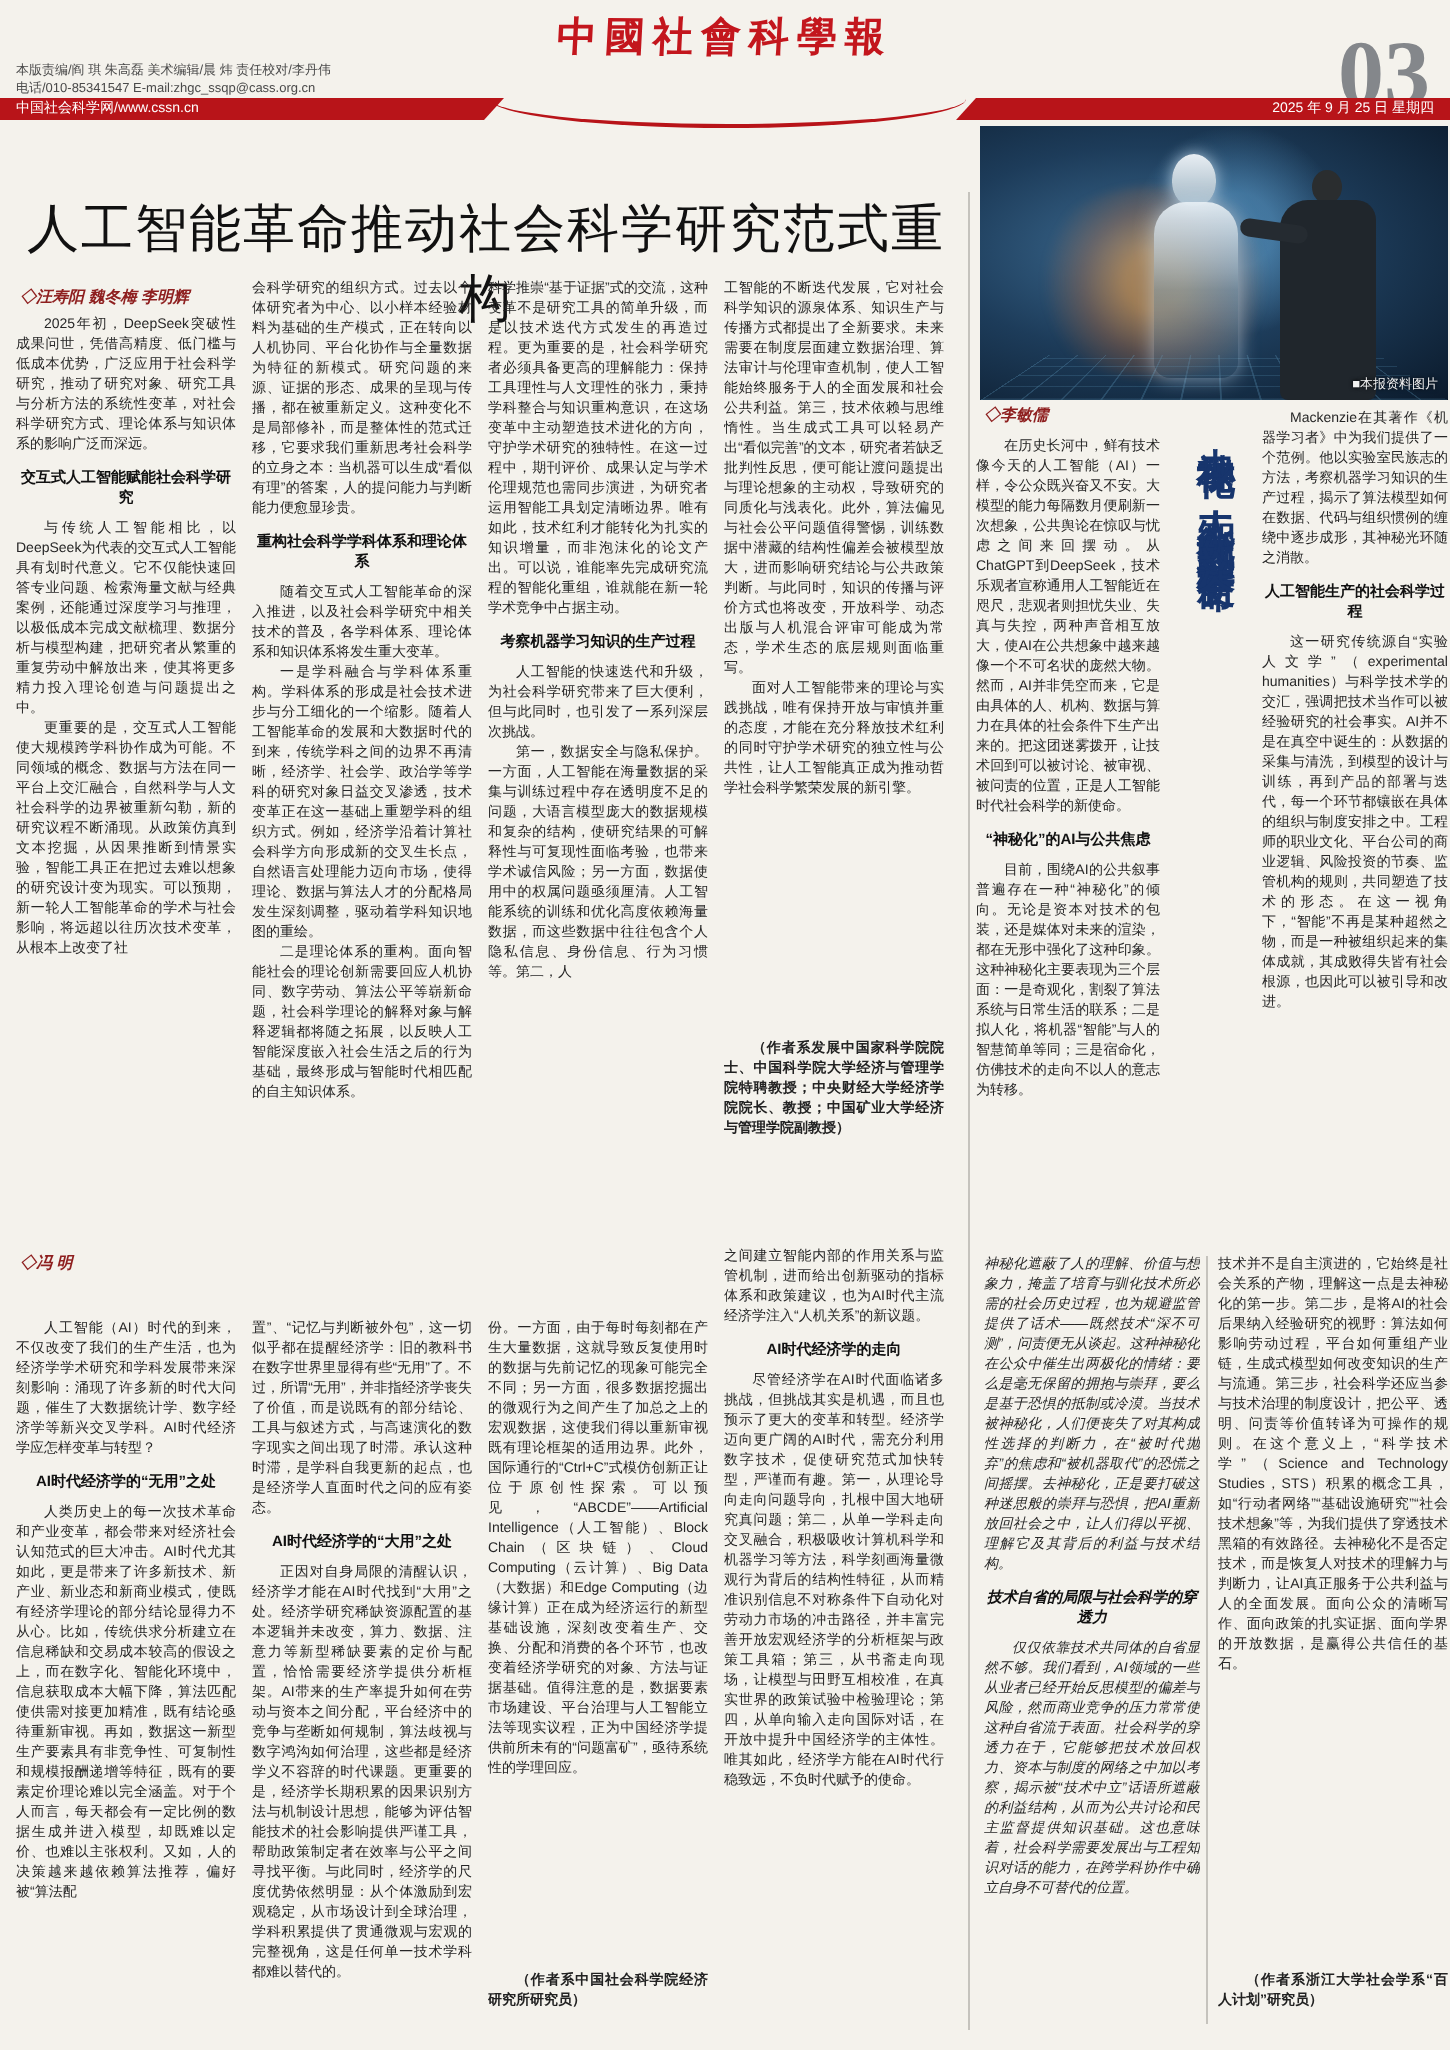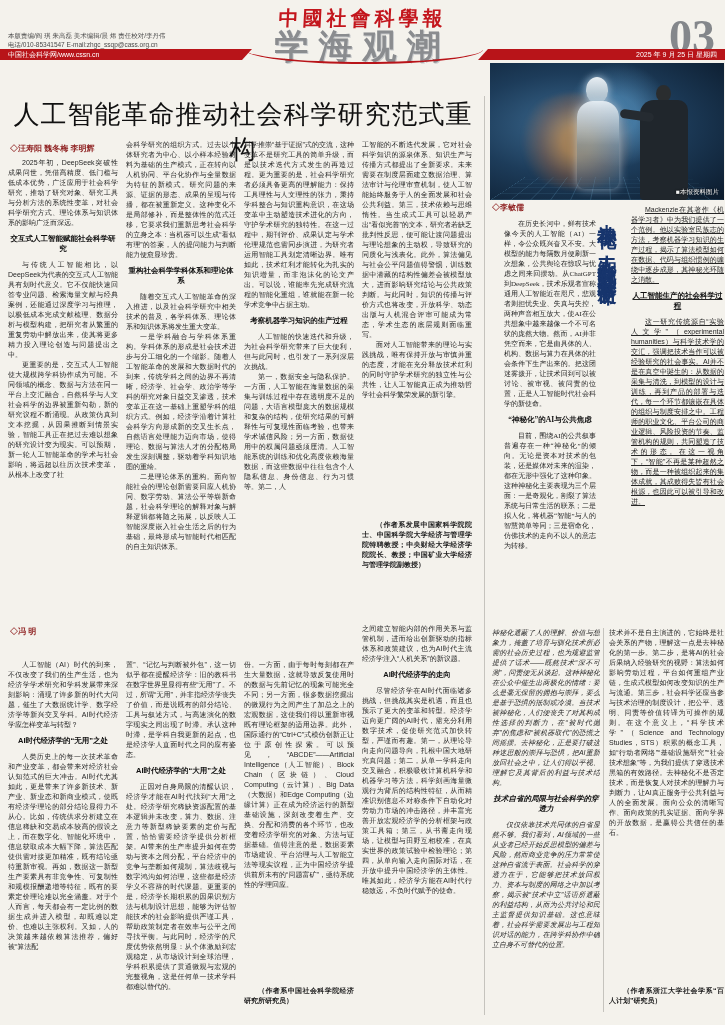--- a/index.html
+++ b/index.html
@@ -17,21 +17,21 @@
   .redbar{top:49px;height:11px;background:#b81419;color:#fff;font-size:7px;line-height:11px;box-sizing:border-box;}
   .redbar-left{left:0;width:252px;padding-left:8px;clip-path:polygon(0 0,100% 0,calc(100% - 10px) 100%,0 100%);}
   .redbar-right{right:0;width:247px;text-align:right;padding-right:8px;clip-path:polygon(10px 0,100% 0,100% 100%,0 100%);}
   .swoosh{left:245px;top:48px;width:238px;height:14px;border-bottom:2.5px solid #b81419;
           border-radius:0 0 55% 55% / 0 0 100% 100%;}
   .vrule{width:1px;background:#c5c3bd;}
   
   .headline{text-align:center;font-weight:400;color:#111;letter-spacing:1px;}
   .h-main{left:8px;top:97px;width:470px;font-size:26px;}
   .h-econ{left:8px;top:600px;width:470px;font-size:27px;}
-  .byline{font-size:8px;font-weight:bold;color:#8e1f1f;}
+  .byline{font-size:8px;font-weight:bold;color:#8e1f1f;font-style:italic;}
   .col{font-size:7px;line-height:10px;text-align:justify;color:#262626;overflow:hidden;}
   .col p{margin:0;text-indent:2em;}
   .col p.cont{text-indent:0;}
   .subhead{font-weight:bold;text-align:center;text-indent:0 !important;font-size:7.5px;
            margin:6px 0 !important;color:#111;}
   .attr{font-weight:bold;font-size:7px;line-height:10px;text-align:justify;overflow:hidden;}
   .attr p{margin:0;text-indent:2em;}
   
   .vtitle{left:586px;top:208px;width:42px;height:416px;writing-mode:vertical-rl;text-orientation:upright;
           font-size:19px;font-weight:900;color:#17356d;letter-spacing:2.5px;line-height:42px;text-align:left;}
@@ -55,21 +55,20 @@
                       repeating-linear-gradient(0deg,rgba(110,180,220,.35) 0 1px,transparent 1px 9px);
            transform:perspective(60px) rotateX(38deg);transform-origin:bottom;}
   .ph-caption{right:5px;bottom:3px;font-size:6.5px;color:#f2f2f2;text-shadow:0 0 2px #000;}
 </style>
 </head>
 <body>
 
 <div id="page">
 
   <div class="abs masthead">中國社會科學報</div>
-  <div class="abs section-title">学海观潮</div>
   <div class="abs credits">
     <div>本版责编/阎 琪  朱高磊    美术编辑/晨 炜    责任校对/李丹伟</div>
     <div>电话/010-85341547    E-mail:zhgc_ssqp@cass.org.cn</div>
   </div>
   <div class="abs pagenum">03</div>
   <div class="abs redbar redbar-left">中国社会科学网/www.cssn.cn</div>
   <div class="abs redbar redbar-right">2025 年 9 月 25 日  星期四</div>
   <div class="abs swoosh"></div>
   <div class="abs vrule" style="left:484px;top:96px;height:919px;"></div>
 
@@ -136,26 +135,26 @@
       <div class="ph-man-head"></div>
       <div class="ph-man-body"></div>
       <div class="ph-arm"></div>
     </div>
     <div class="abs ph-caption">■本报资料图片</div>
   </div>
 
   <div class="abs byline" style="left:492px;top:202px;">◇李敏儒</div>
   <div class="abs vtitle">去神秘化：人工智能时代的社会科学新使命</div>
 
-  <div class="abs col" style="left:504px;top:219px;width:92px;height:403px;font-family:Liberation Serif, serif;">
+  <div class="abs col" style="left:488px;top:219px;width:92px;height:403px;">
     <p>在历史长河中，鲜有技术像今天的人工智能（AI）一样，令公众既兴奋又不安。大模型的能力每隔数月便刷新一次想象，公共舆论在惊叹与忧虑之间来回摆动。从ChatGPT到DeepSeek，技术乐观者宣称通用人工智能近在咫尺，悲观者则担忧失业、失真与失控，两种声音相互放大，使AI在公共想象中越来越像一个不可名状的庞然大物。然而，AI并非凭空而来，它是由具体的人、机构、数据与算力在具体的社会条件下生产出来的。把这团迷雾拨开，让技术回到可以被讨论、被审视、被问责的位置，正是人工智能时代社会科学的新使命。</p>
     <p class="subhead">“神秘化”的AI与公共焦虑</p>
     <p>目前，围绕AI的公共叙事普遍存在一种“神秘化”的倾向。无论是资本对技术的包装，还是媒体对未来的渲染，都在无形中强化了这种印象。这种神秘化主要表现为三个层面：一是奇观化，割裂了算法系统与日常生活的联系；二是拟人化，将机器“智能”与人的智慧简单等同；三是宿命化，仿佛技术的走向不以人的意志为转移。</p>
   </div>
-  <div class="abs col" style="left:631px;top:205px;width:93px;height:417px;text-decoration:underline;">
+  <div class="abs col" style="left:631px;top:205px;width:93px;height:417px;">
     <p>Mackenzie在其著作《机器学习者》中为我们提供了一个范例。他以实验室民族志的方法，考察机器学习知识的生产过程，揭示了算法模型如何在数据、代码与组织惯例的缠绕中逐步成形，其神秘光环随之消散。</p>
     <p class="subhead">人工智能生产的社会科学过程</p>
     <p>这一研究传统源自“实验人文学”（experimental humanities）与科学技术学的交汇，强调把技术当作可以被经验研究的社会事实。AI并不是在真空中诞生的：从数据的采集与清洗，到模型的设计与训练，再到产品的部署与迭代，每一个环节都镶嵌在具体的组织与制度安排之中。工程师的职业文化、平台公司的商业逻辑、风险投资的节奏、监管机构的规则，共同塑造了技术的形态。在这一视角下，“智能”不再是某种超然之物，而是一种被组织起来的集体成就，其成败得失皆有社会根源，也因此可以被引导和改进。</p>
   </div>
 
   <div class="abs vrule" style="left:603px;top:628px;height:384px;"></div>
 
   <div class="abs col" style="left:492px;top:628px;width:108px;height:384px;font-style:italic;">
     <p class="cont">神秘化遮蔽了人的理解、价值与想象力，掩盖了培育与驯化技术所必需的社会历史过程，也为规避监管提供了话术——既然技术“深不可测”，问责便无从谈起。这种神秘化在公众中催生出两极化的情绪：要么是毫无保留的拥抱与崇拜，要么是基于恐惧的抵制或冷漠。当技术被神秘化，人们便丧失了对其构成性选择的判断力，在“被时代抛弃”的焦虑和“被机器取代”的恐慌之间摇摆。去神秘化，正是要打破这种迷思般的崇拜与恐惧，把AI重新放回社会之中，让人们得以平视、理解它及其背后的利益与技术结构。</p>
     <p class="subhead">技术自省的局限与社会科学的穿透力</p>

